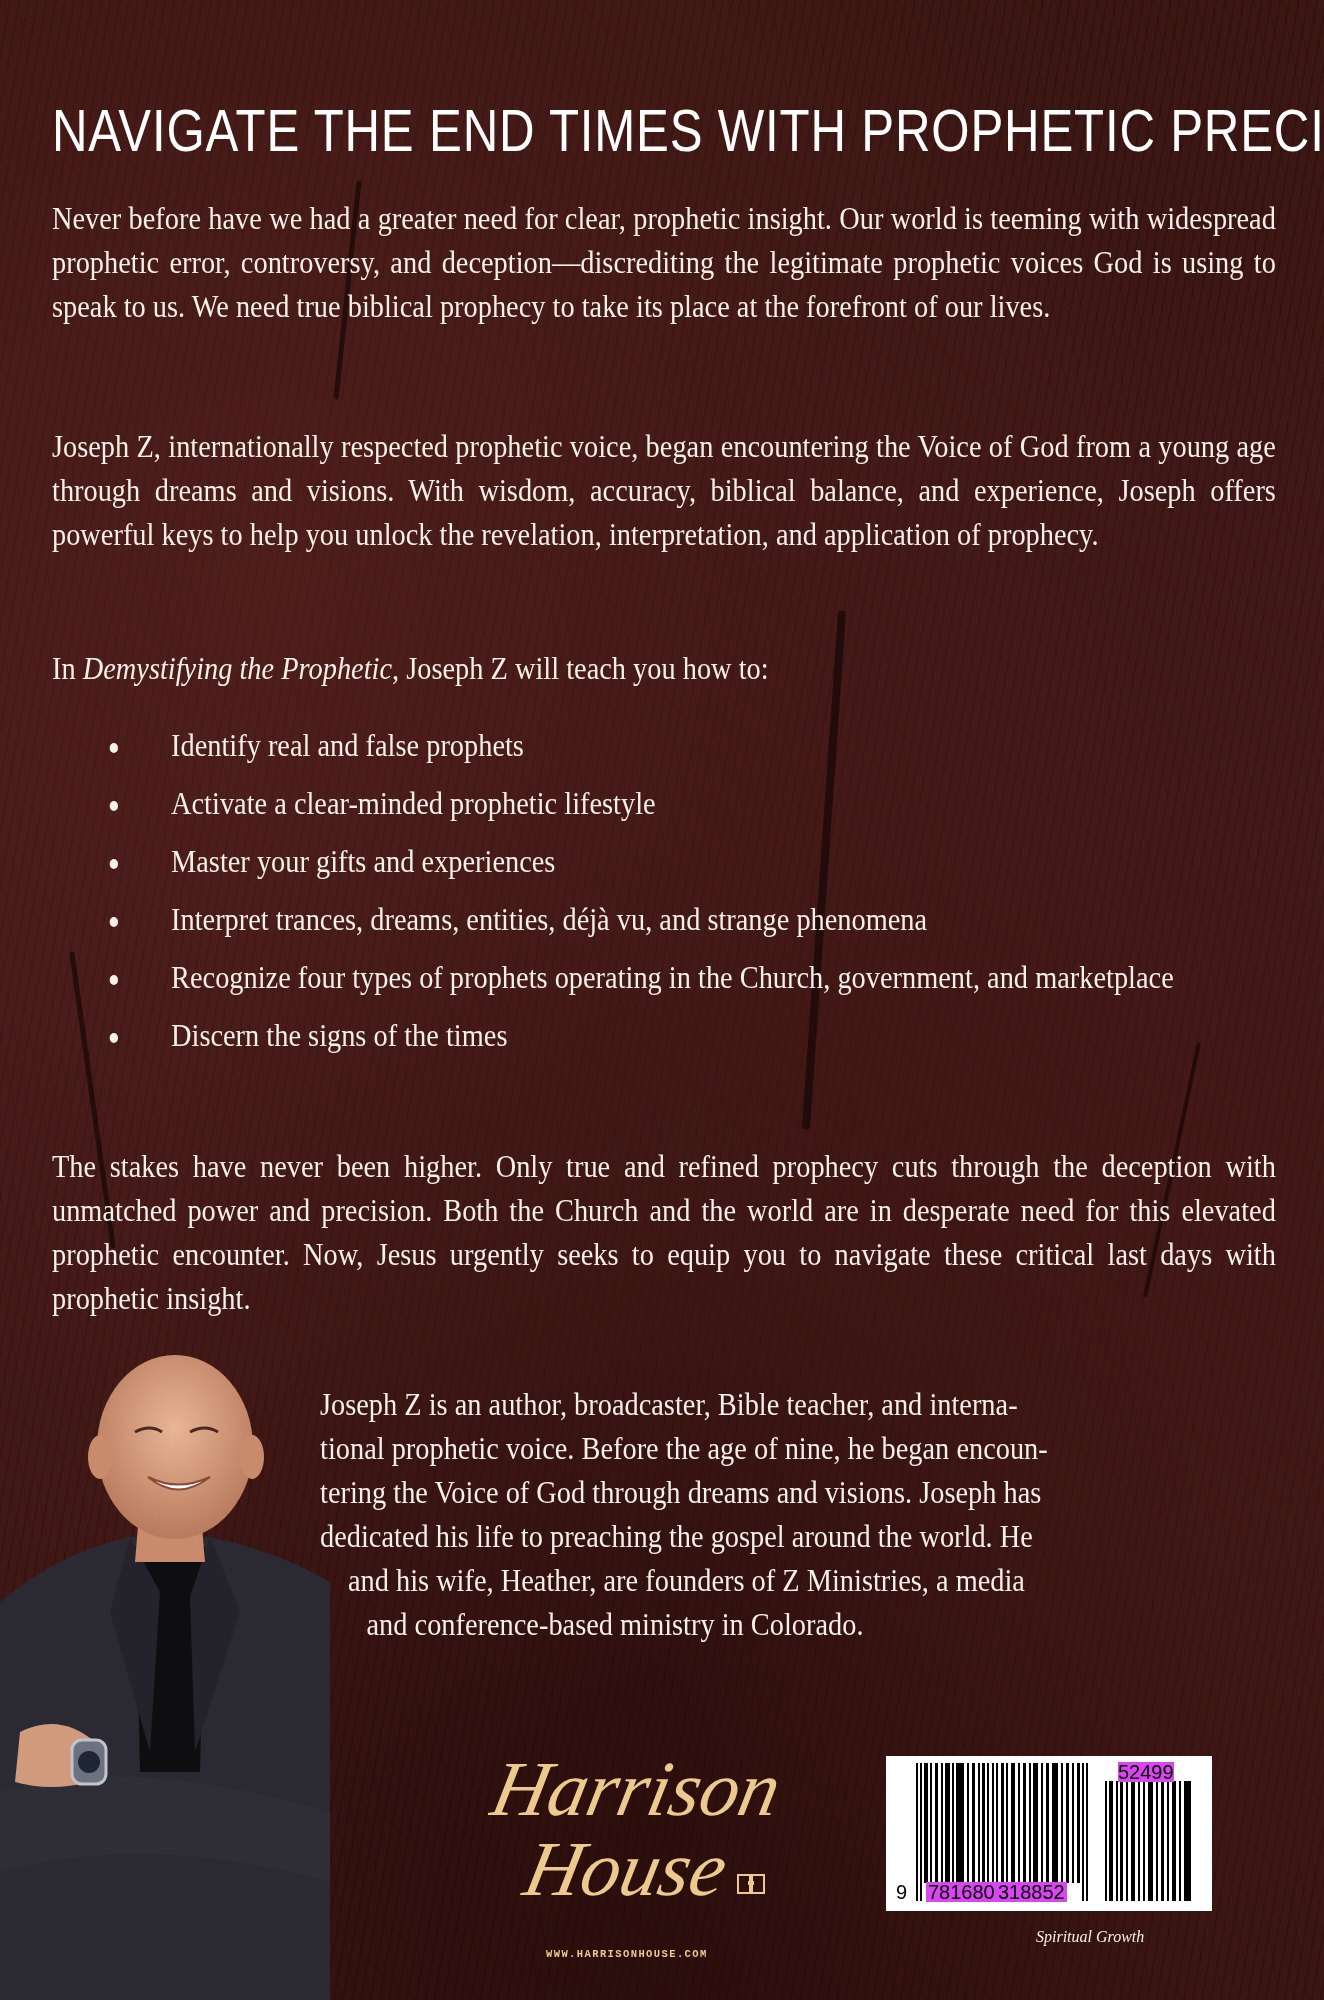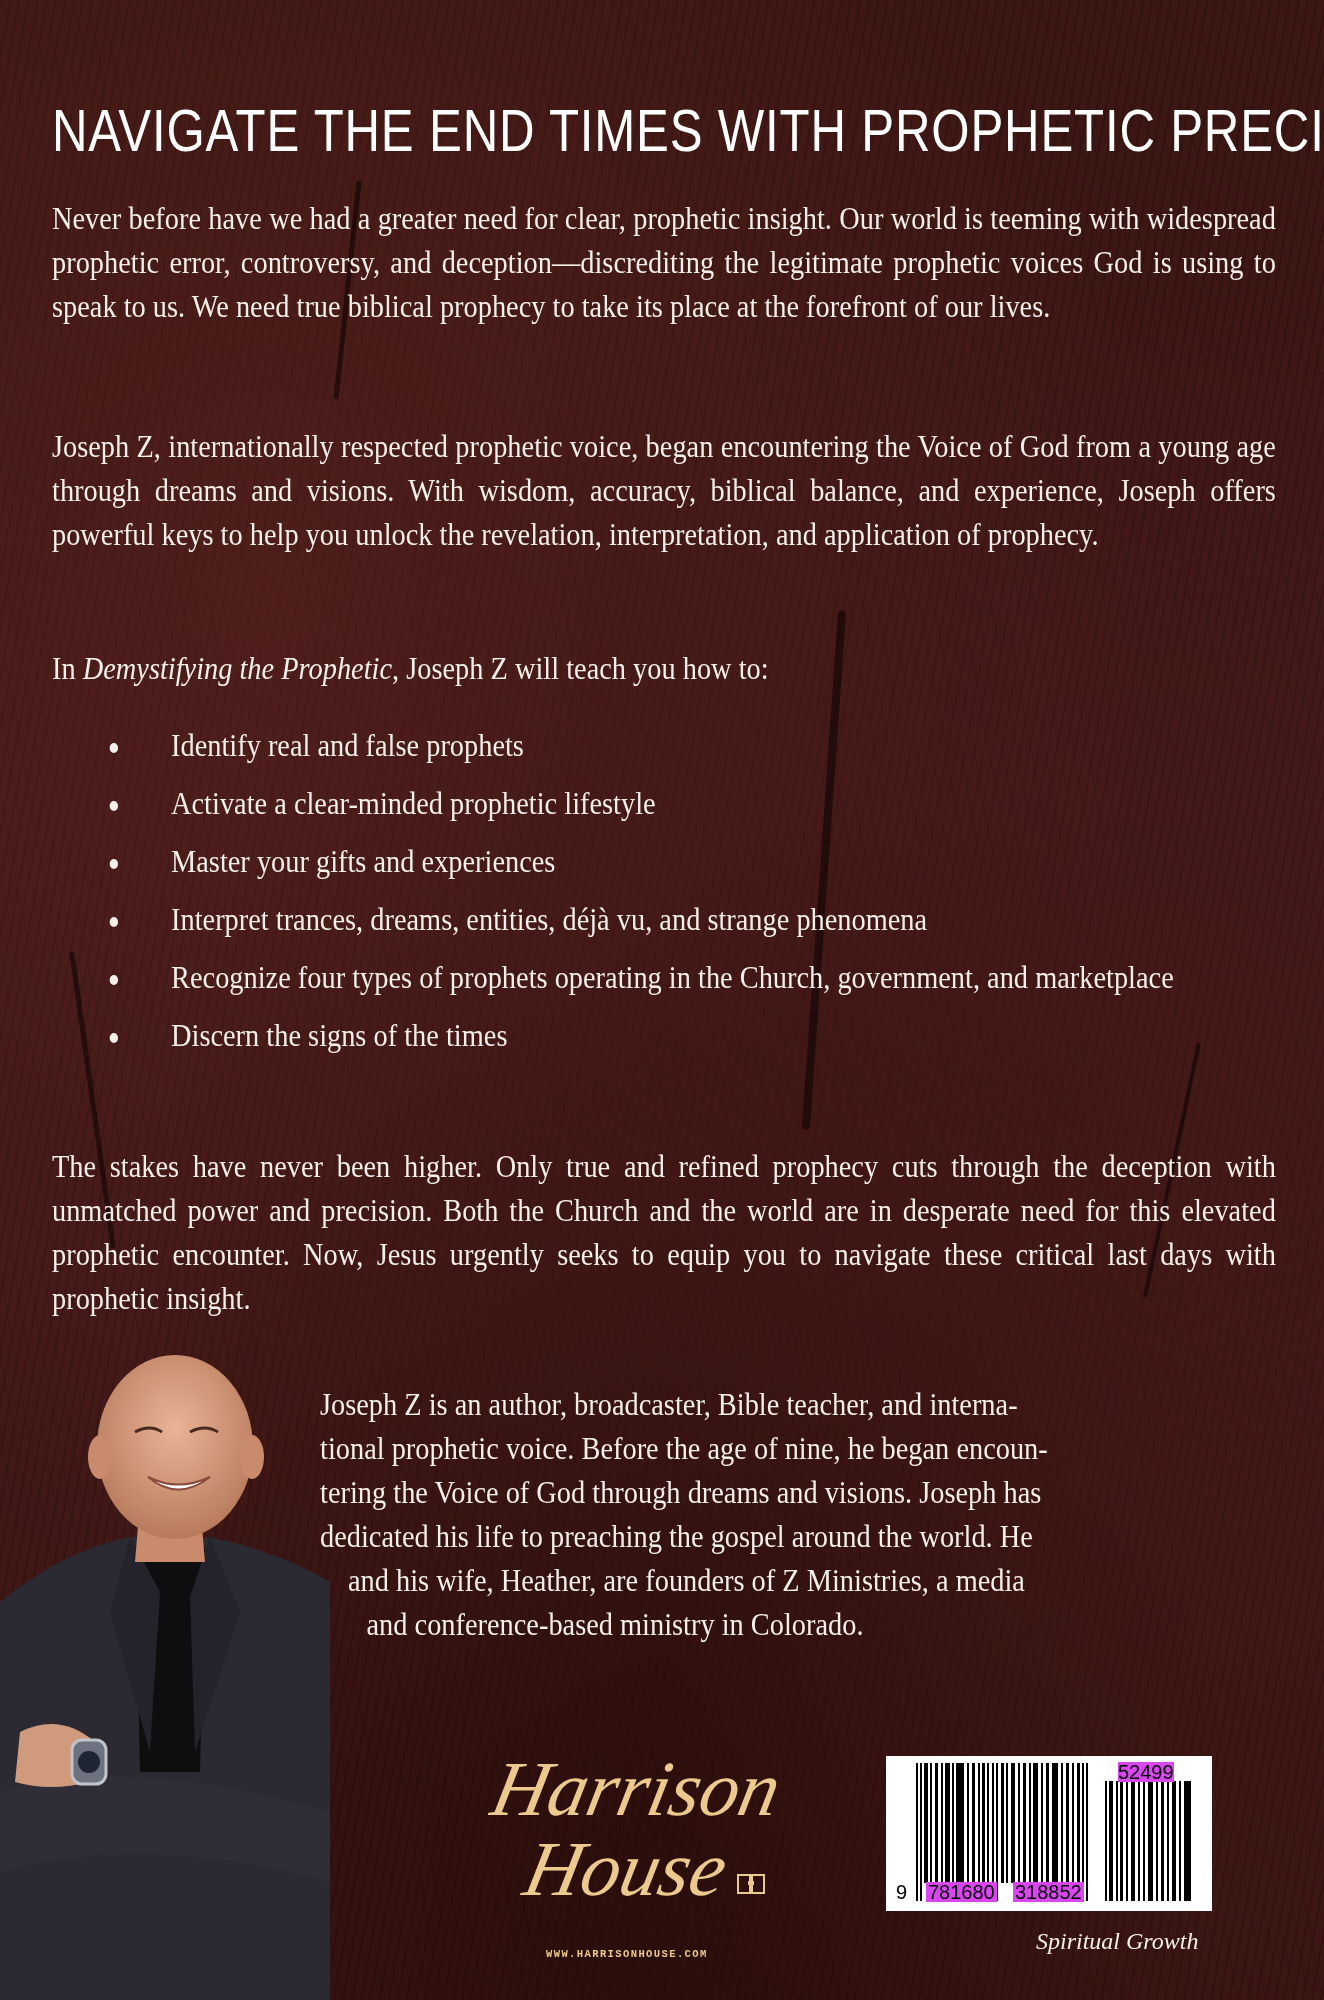--- a/index.html
+++ b/index.html
@@ -42,23 +42,23 @@
   }
   #bio .l { display:block; white-space:nowrap; }
   #photo { position:absolute; left:0; top:1352px; width:330px; height:648px; }
   #price { position:absolute; left:1088px; top:1721px; font-size:26px; color:#f6f0ea;margin-top:40px; }
   #barcode { position:absolute; left:886px; top:1756px; width:326px; height:155px; background:#ffffff; }
   #bars-main { position:absolute; left:30px; top:7px; width:172px; height:138px; }
   #bars-addon { position:absolute; left:219px; top:25px; width:86px; height:120px; }
   .bc-num { position:absolute; font-family:"Liberation Sans", sans-serif; color:#000; font-size:20px; background:#d946ef; line-height:20px; }
   #bc-first { left:10px; top:126px; background:transparent; }
   #bc-g1 { left:40px; top:126px; padding:0 2px; }
-  #bc-g2 { left:127px; top:126px; padding:0 2px; }
+  #bc-g2 { left:110px; top:126px; padding:0 2px; }
   #bc-addon { left:232px; top:6px; }
-  #genre { position:absolute; left:1036px; top:1928px; font-size:24px; font-style:italic; color:#f6f0ea; }
+  #genre { position:absolute; left:1036px; top:1928px; font-size:16px; font-style:italic; color:#f6f0ea; }
   #logo { position:absolute; left:488px; top:1720px; width:300px; height:220px; }
   #logo-url { position:absolute; left:546px; top:1948px; font-family:Liberation Mono, monospace; font-size:10.5px; letter-spacing:1.4px; color:#ecc98c; font-weight:bold; }
 </style>
 </head>
 <body>
 
 <div class="crack" style="left:345px;top:180px;width:5px;height:220px;transform:rotate(6deg);"></div>
 <div class="crack" style="left:820px;top:610px;width:8px;height:520px;transform:rotate(4deg);"></div>
 <div class="crack" style="left:90px;top:950px;width:5px;height:300px;transform:rotate(-8deg);"></div>
 <div class="crack" style="left:1170px;top:1040px;width:4px;height:260px;transform:rotate(12deg);"></div>

